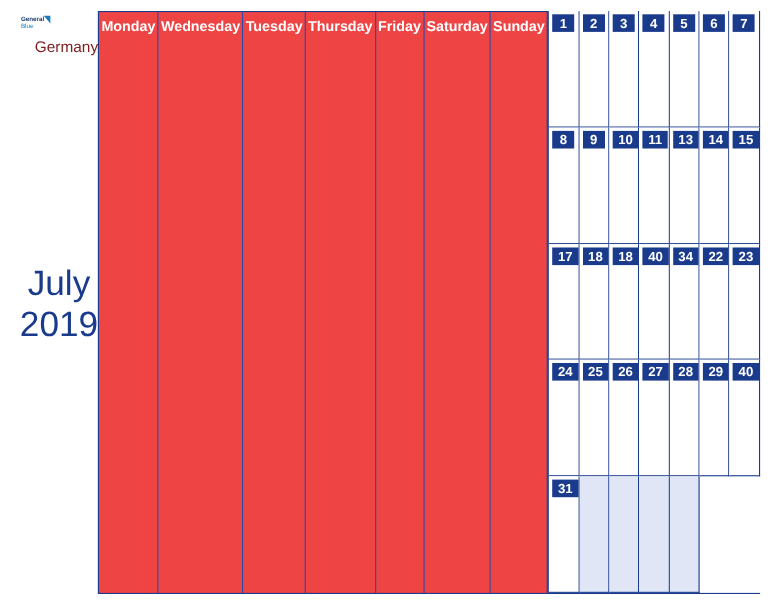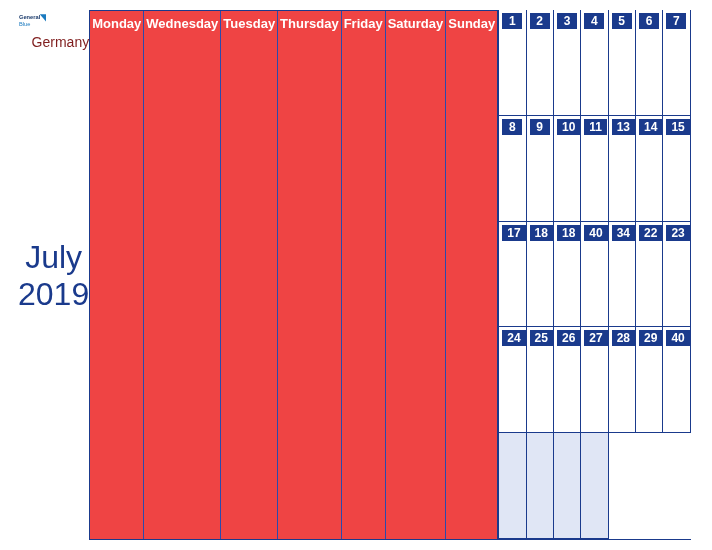--- a/index.html
+++ b/index.html
@@ -147,18 +147,19 @@
       <div class="day-cell"><span class="date-num">34</span></div>
       <div class="day-cell"><span class="date-num">22</span></div>
       <div class="day-cell"><span class="date-num">23</span></div>
       <div class="day-cell"><span class="date-num">24</span></div>
       <div class="day-cell"><span class="date-num">25</span></div>
       <div class="day-cell"><span class="date-num">26</span></div>
       <div class="day-cell"><span class="date-num">27</span></div>
       <div class="day-cell"><span class="date-num">28</span></div>
       <div class="day-cell"><span class="date-num">29</span></div>
       <div class="day-cell"><span class="date-num">40</span></div>
+      <div class="day-cell"><span class="date-num">31</span></div>
       <div class="day-cell gray-out" style="background: rgb(224, 230, 245); border-right: 1px solid rgb(26, 58, 140);"></div>
       <div class="day-cell gray-out" style="background: rgb(224, 230, 245); border-right: 1px solid rgb(26, 58, 140);"></div>
       <div class="day-cell gray-out" style="background: rgb(224, 230, 245); border-right: 1px solid rgb(26, 58, 140);"></div>
       <div class="day-cell gray-out" style="background: rgb(224, 230, 245); border-right: 1px solid rgb(26, 58, 140);"></div>
     </div>
 </div>
 
 </body></html>

